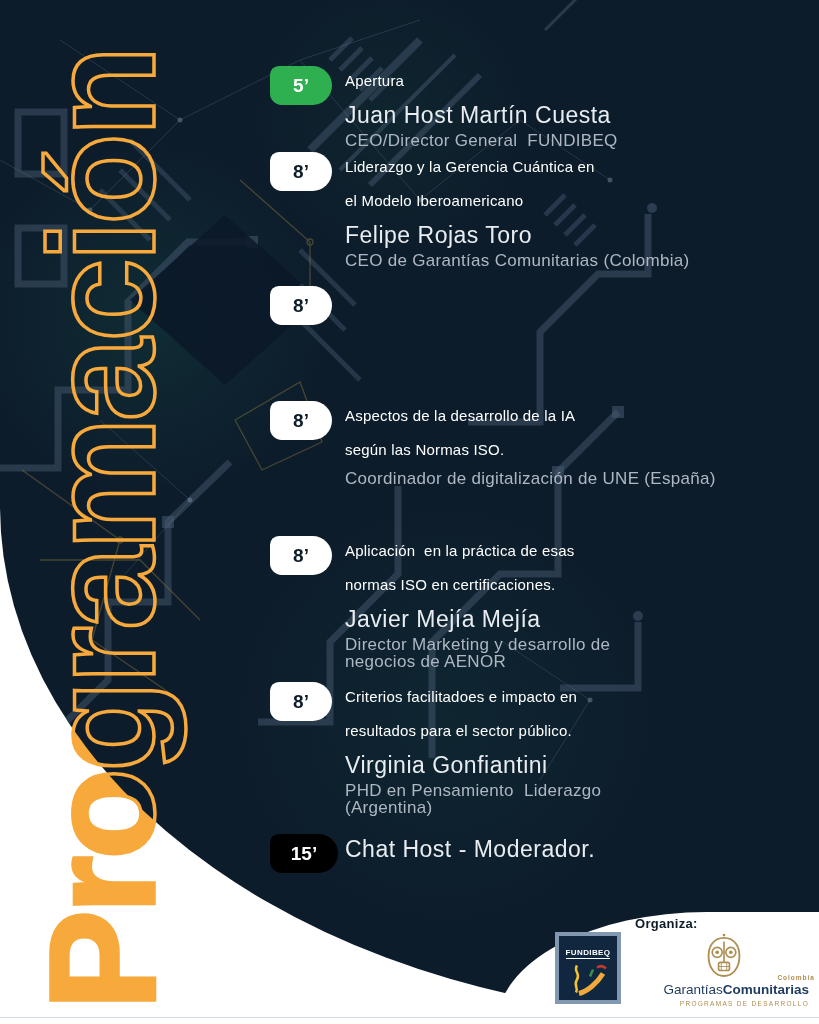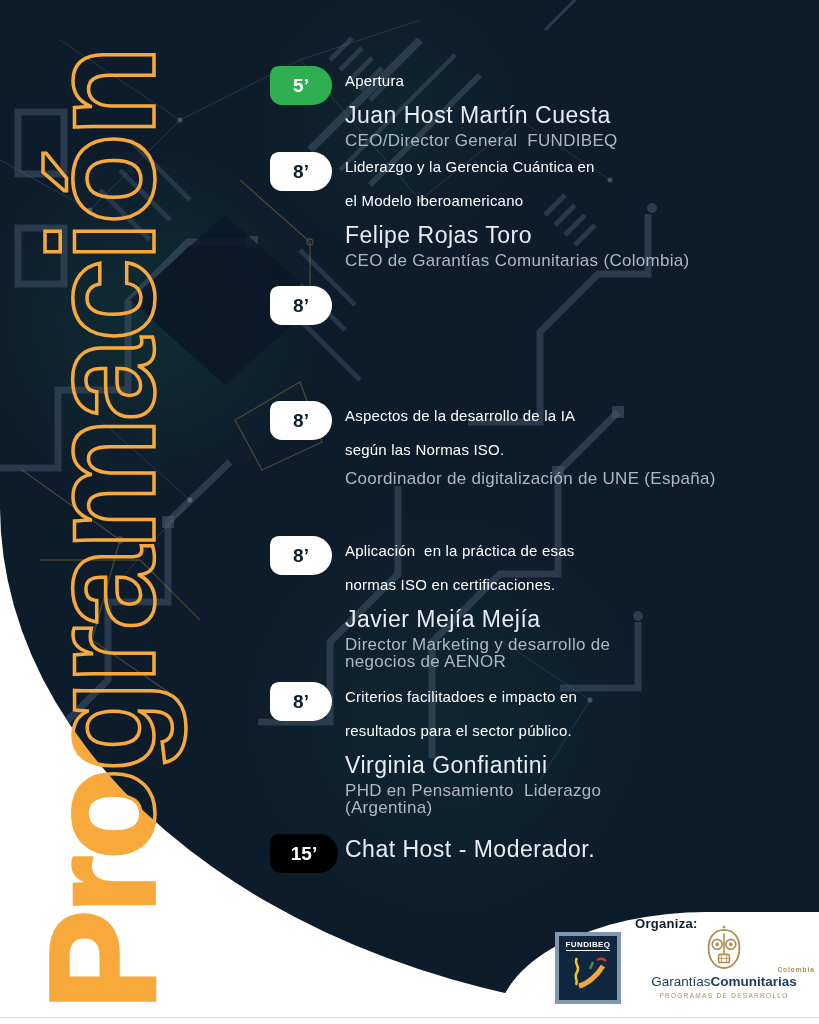--- a/index.html
+++ b/index.html
@@ -44,24 +44,24 @@
   .rol{font-size:17px;font-weight:400;color:#AEB7C2;line-height:17px;margin-top:3px;
        letter-spacing:.3px;white-space:pre-wrap;}
 
   
   .panel{position:absolute;left:497px;top:912px;right:0;bottom:0;background:#fff;
          border-top-left-radius:210px 112px;z-index:4;}
   .org-label{position:absolute;left:138px;top:4px;font-size:13px;font-weight:700;
              color:#0D1C2B;letter-spacing:.3px;}
   .fb{position:absolute;left:58px;top:20px;width:66px;height:72px;
       border:4px solid #8298B0;background:#10273F;box-sizing:border-box;
-      display:flex;flex-direction:column;align-items:center;padding-top:4px;}
+      display:flex;flex-direction:column;align-items:center;padding-top:12px;}
   .fb-name{font-size:8px;font-weight:700;color:#fff;letter-spacing:.4px;
            border-bottom:1px solid #fff;padding-bottom:1px;}
-  .gc{position:absolute;left:142px;top:12px;width:170px;text-align:center;}
+  .gc{position:absolute;left:142px;top:20px;width:170px;text-align:right;}
   .gc-emblem{display:block;margin:0 auto;}
   .gc-name{margin-top:2px;font-size:13.5px;color:#1D3A5F;position:relative;white-space:nowrap;}
   .gc-name .p1{font-weight:400;}
   .gc-name .p2{font-weight:700;}
   .gc-country{position:absolute;right:-6px;top:-8px;font-size:6.5px;font-weight:700;
               color:#AF8E52;letter-spacing:1px;}
   .gc-tag{margin-top:3px;font-size:6.5px;color:#AF8E52;letter-spacing:1.3px;font-weight:400;}
 
   .hairline{position:absolute;left:0;right:0;top:1017px;height:1px;background:#CBD3DA;
             opacity:.85;z-index:6;}

